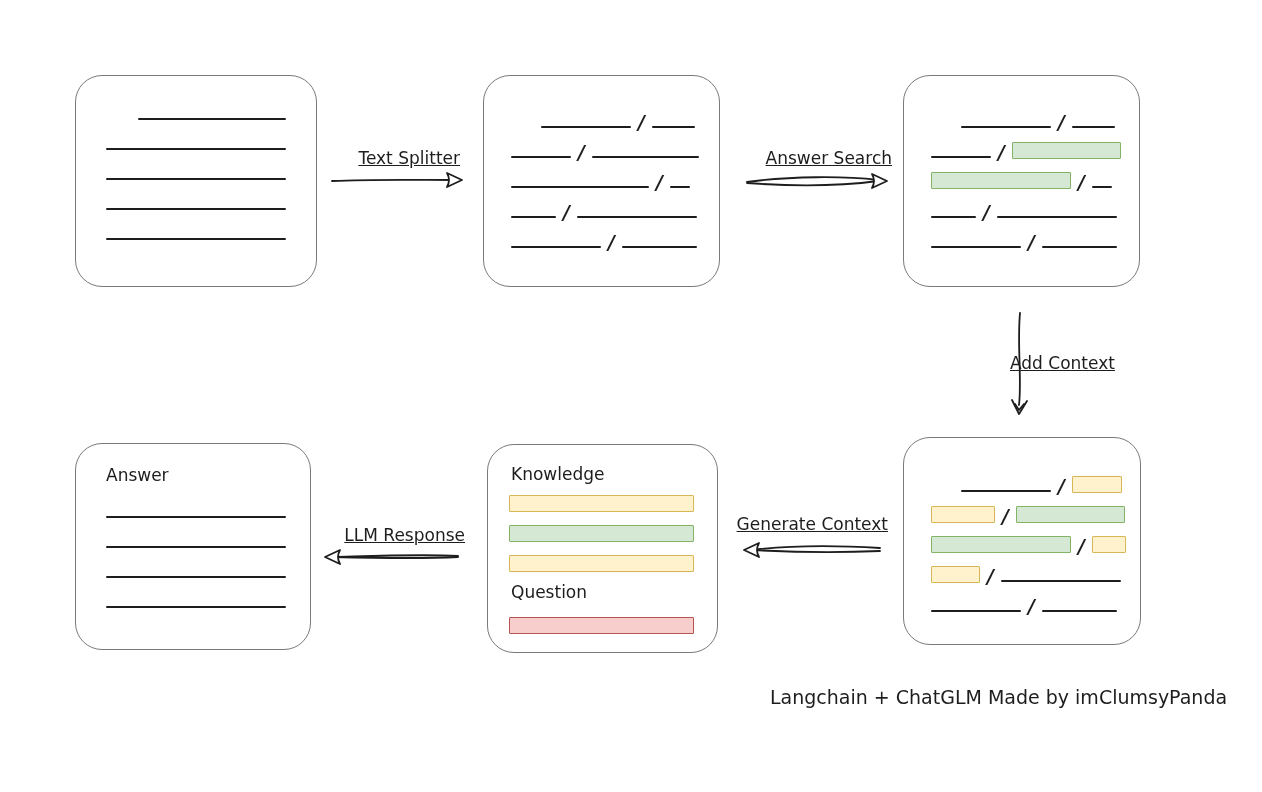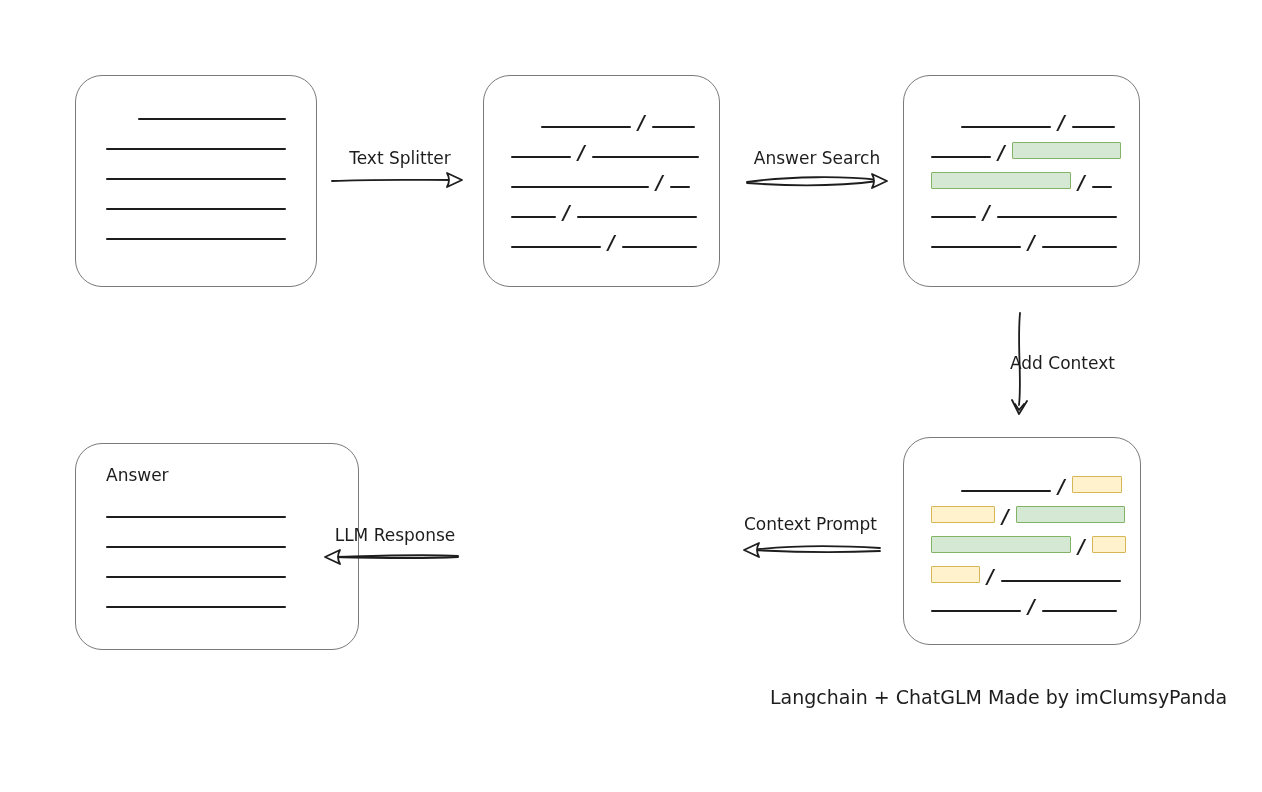--- a/index.html
+++ b/index.html
@@ -49,22 +49,23 @@
   .box-label {
     position: absolute;
     font-size: 17px;
     line-height: 22px;
     white-space: nowrap;
   }
   .arrow-label {
     position: absolute;
     font-size: 17px;
     line-height: 21px;
-    text-align: center;
+    text-align: right;
     white-space: nowrap;
+    text-decoration: underline;
   }
   .caption {
     position: absolute;
     left: 770px;
     top: 685px;
     width: 430px;
     text-align: center;
     font-size: 19px;
     line-height: 24px;
     white-space: nowrap;
@@ -192,43 +193,63 @@
           <span class="seg-line" style="width: 120px;"></span>
         </div>
         <div class="chunk-row">
           <span class="seg-line" style="width: 90px;"></span>
           <span class="seg-slash">/</span>
           <span class="seg-line" style="width: 75px;"></span>
         </div>
       </div>
   </div>
 
-
-  <div class="box" style="left:75px; top:443px; width:284px; height:207px;">
+  <div class="box" style="left:487px; top:444px; width:231px; height:209px;">
+    <div class="box-label" style="left:23px; top:18px;">Knowledge</div>
+    <div class="rows bars" style="left:21px; top:37px;">
+        <div class="chunk-row">
+          <span class="seg-rect seg-yellow" style="width: 183px;"></span>
+        </div>
+        <div class="chunk-row">
+          <span class="seg-rect seg-green" style="width: 183px;"></span>
+        </div>
+        <div class="chunk-row">
+          <span class="seg-rect seg-yellow" style="width: 183px;"></span>
+        </div>
+      </div>
+    <div class="box-label" style="left:23px; top:136px;">Question</div>
+    <div class="rows bars-single" style="left:21px; top:168px;">
+        <div class="chunk-row bar-row-single">
+          <span class="seg-rect seg-red" style="width: 183px;"></span>
+        </div>
+      </div>
+  </div>
+
+  <div class="box" style="left:75px; top:443px; width:236px; height:207px;">
     <div class="box-label" style="left:30px; top:20px;">Answer</div>
     <div class="rows" style="left:30px; top:45px;">
         <div class="chunk-row">
           <span class="seg-line" style="width: 180px;"></span>
         </div>
         <div class="chunk-row">
           <span class="seg-line" style="width: 180px;"></span>
         </div>
         <div class="chunk-row">
           <span class="seg-line" style="width: 180px;"></span>
         </div>
         <div class="chunk-row">
           <span class="seg-line" style="width: 180px;"></span>
         </div>
       </div>
   </div>
 
   <div class="arrow-label" style="left:340px; top:148px; width:120px;">Text Splitter</div>
   <div class="arrow-label" style="left:742px; top:148px; width:150px;">Answer Search</div>
   <div class="arrow-label" style="left:1010px; top:353px;">Add Context</div>
-  <div class="arrow-label" style="left:733px; top:514px; width:155px;">Context Prompt</div>
+  <div class="arrow-label" style="left:733px; top:514px; width:155px;">Generate Context</div>
   <div class="arrow-label" style="left:325px; top:525px; width:140px;">LLM Response</div>
 
   <div class="caption">Langchain + ChatGLM Made by imClumsyPanda</div>
 
   <svg class="arrows-svg" viewBox="0 0 1262 792">
 
     <g>
       <path d="M332,181 C375,179 420,180 452,180"></path>
       <path class="head" d="M447,173 L462,180 L447,187 Q451,180 447,173 Z"></path>
     </g>

